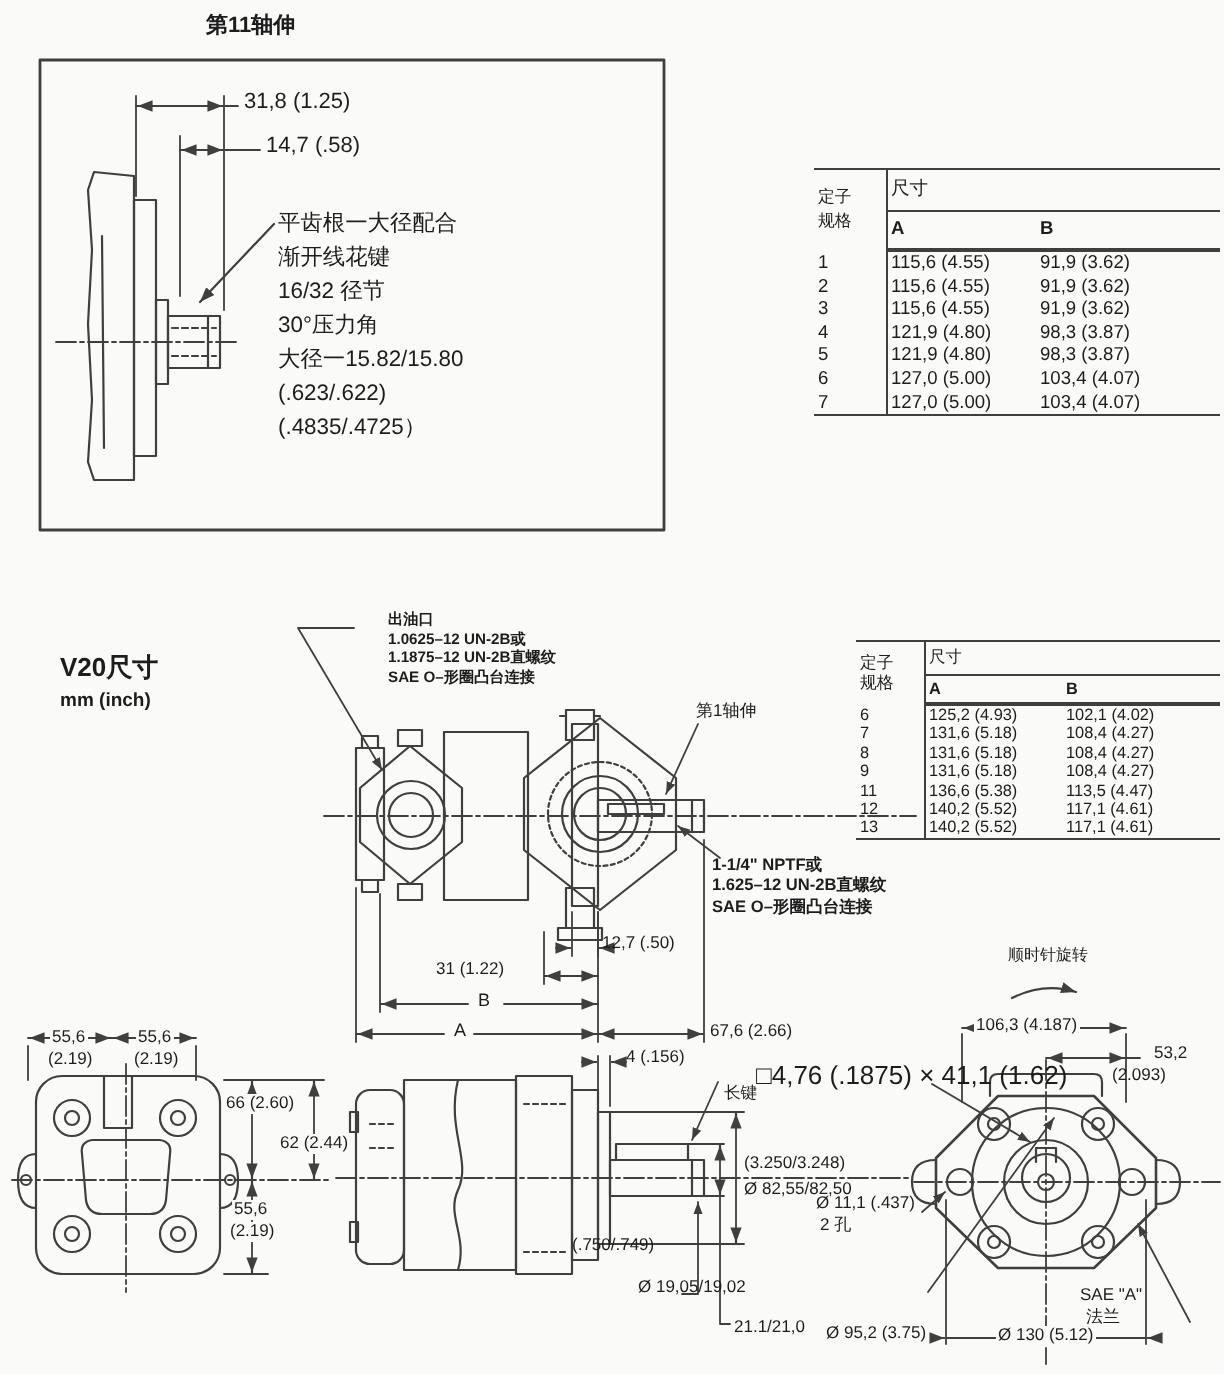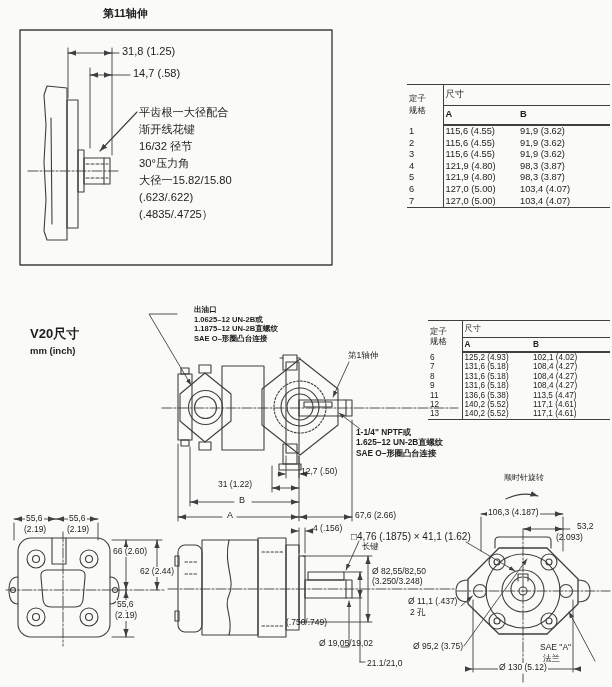--- a/index.html
+++ b/index.html
@@ -354,31 +354,31 @@
 <div class="lbl fs85 bg" style="left:25px;top:514px;">55,6</div>
 <div class="lbl fs85 bg" style="left:23px;top:525px;">(2.19)</div>
 <div class="lbl fs85 bg" style="left:68px;top:514px;">55,6</div>
 <div class="lbl fs85 bg" style="left:66px;top:525px;">(2.19)</div>
 <div class="lbl fs85 bg" style="left:112px;top:547px;">66 (2.60)</div>
 <div class="lbl fs85 bg" style="left:139px;top:567px;">62 (2.44)</div>
 <div class="lbl fs85 bg" style="left:116px;top:600px;">55,6</div>
 <div class="lbl fs85 bg" style="left:114px;top:611px;">(2.19)</div>
 
 <div class="lbl fs85" style="left:313px;top:524px;">4 (.156)</div>
-<div class="lbl" style="left:351px;top:531px;font-size:10px;">□4,76 (.1875) × 41,1 (1.62)</div>
+<div class="lbl" style="left:378px;top:531px;font-size:13px;">□4,76 (.1875) × 41,1 (1.62)</div>
 <div class="lbl" style="left:362px;top:542px;font-size:8.3px;">长键</div>
-<div class="lbl fs85" style="left:372px;top:567px;">Ø 82,55/82,50</div>
+<div class="lbl fs85" style="left:372px;top:590px;">Ø 82,55/82,50</div>
 <div class="lbl fs85" style="left:372px;top:577px;">(3.250/3.248)</div>
 <div class="lbl fs85" style="left:283px;top:639px;padding-left:36px;">Ø 19,05/19,02</div>
 <div class="lbl fs85" style="left:286px;top:618px;">(.750/.749)</div>
 <div class="lbl fs85" style="left:367px;top:659px;">21.1/21,0</div>
 <div class="lbl fs85" style="left:365px;top:700px;">(.832/.827)</div>
 <div class="lbl fs85" style="left:408px;top:597px;">Ø 11,1 (.437)</div>
 <div class="lbl fs85" style="left:410px;top:608px;">2 孔</div>
-<div class="lbl fs85" style="left:413px;top:642px;">Ø 95,2 (3.75)</div>
+<div class="lbl fs85" style="left:413px;top:662px;">Ø 95,2 (3.75)</div>
 
 <div class="lbl fs8" style="left:504px;top:474px;">顺时针旋转</div>
 <div class="lbl fs85 bg" style="left:487px;top:508px;">106,3 (4.187)</div>
 <div class="lbl fs85" style="left:577px;top:522px;">53,2</div>
 <div class="lbl fs85" style="left:556px;top:533px;">(2.093)</div>
 <div class="lbl fs85" style="left:540px;top:643px;">SAE "A"</div>
 <div class="lbl fs85" style="left:543px;top:654px;">法兰</div>
 <div class="lbl fs85 bg" style="left:498px;top:663px;">Ø 130 (5.12)</div>
 
 </body></html>

